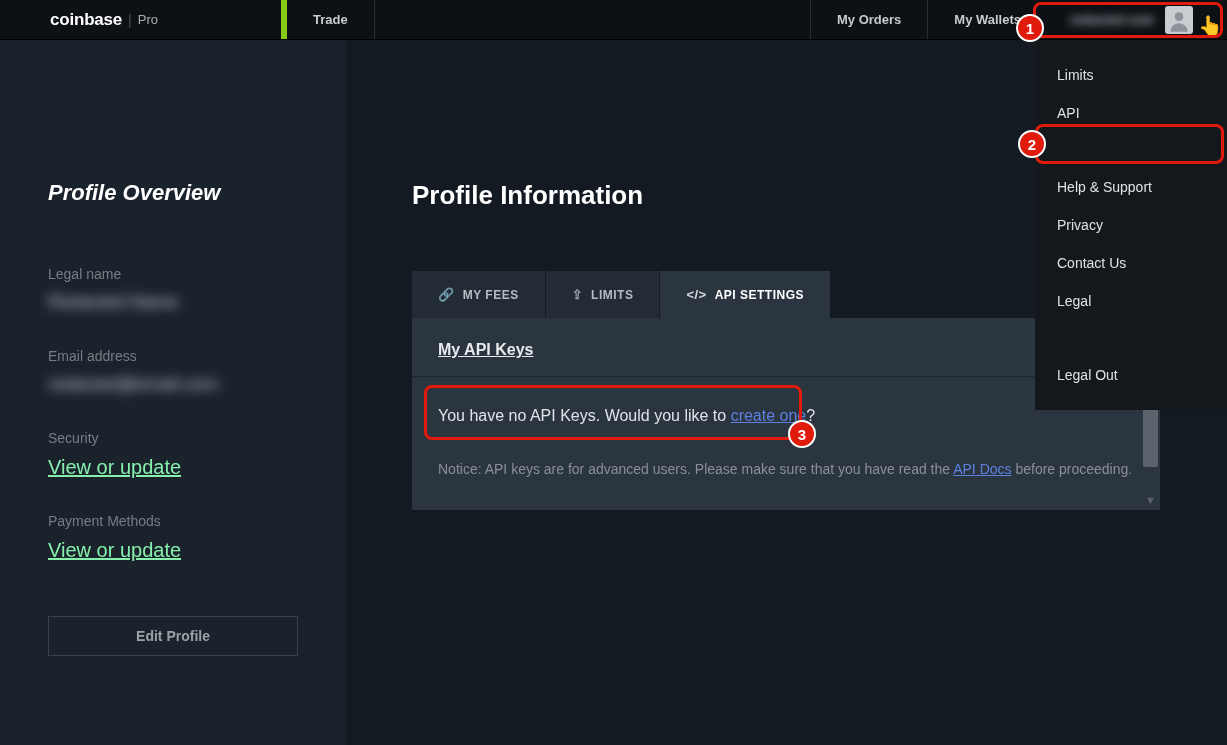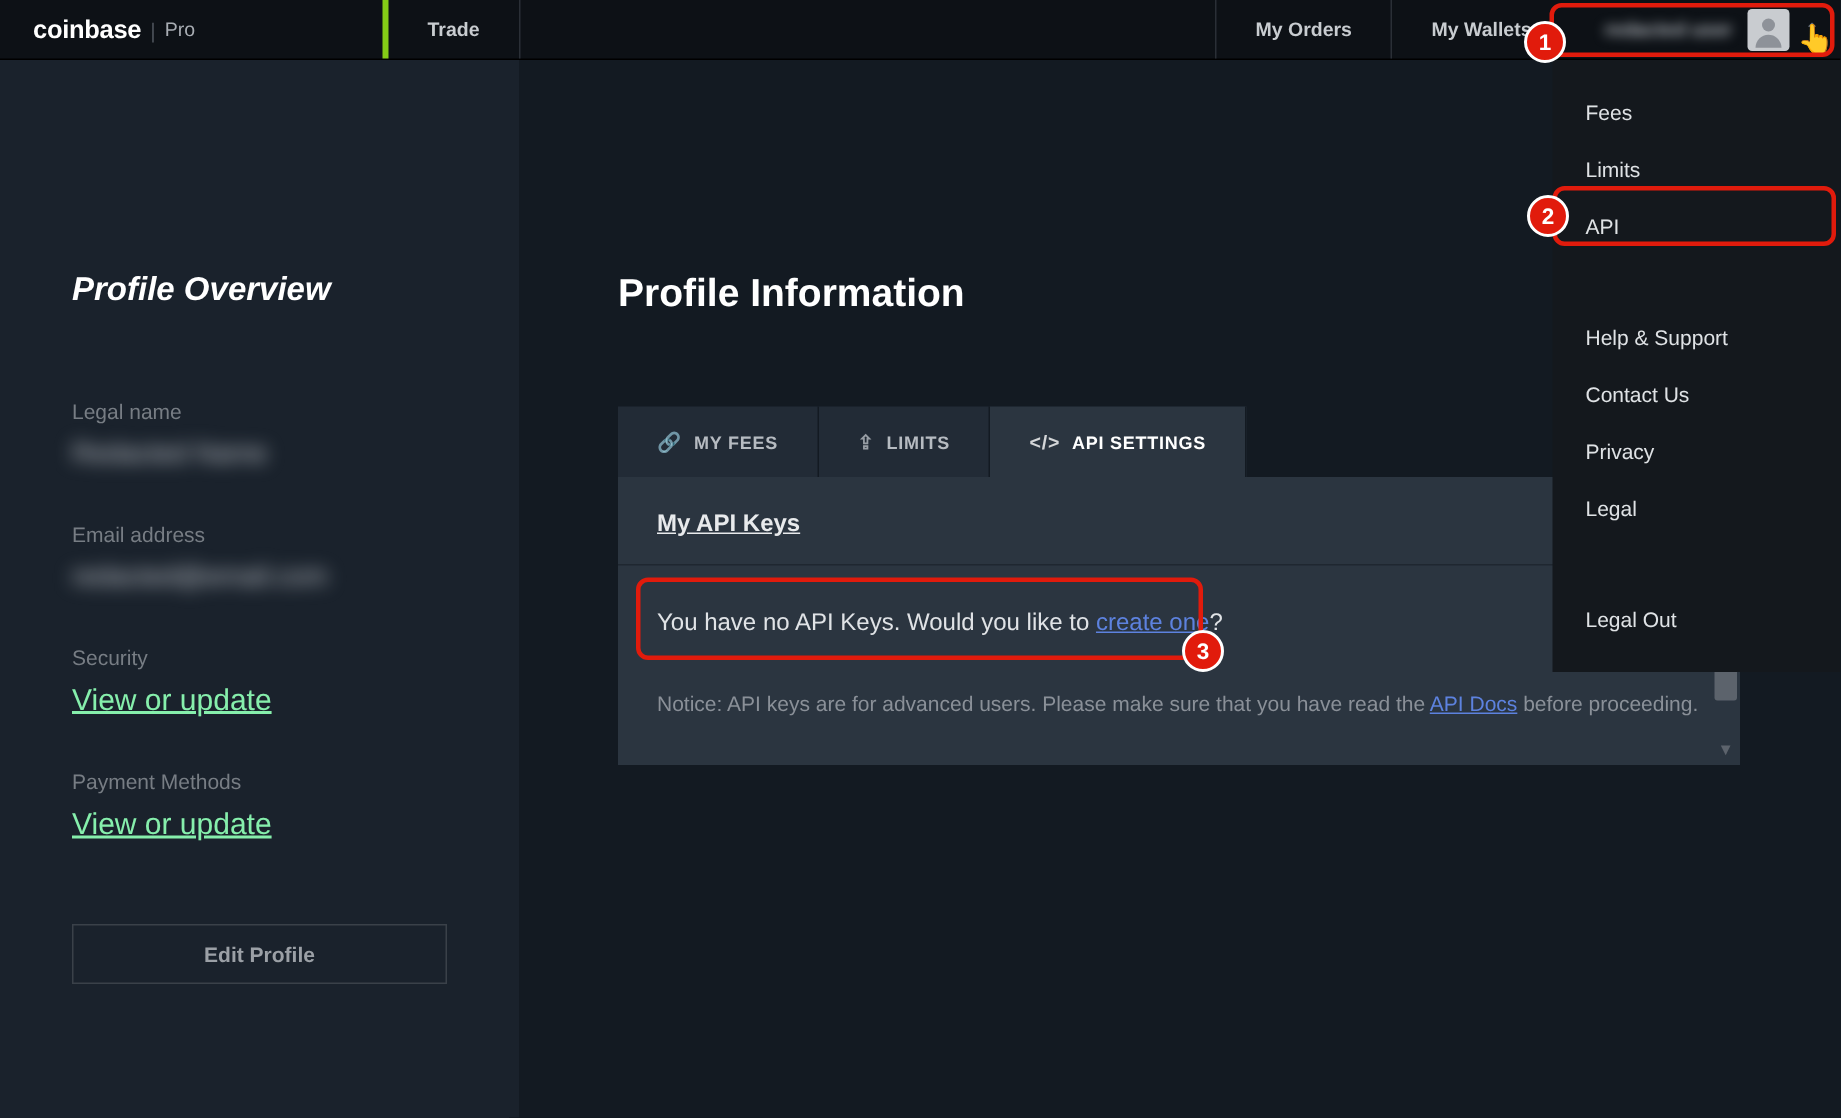--- a/index.html
+++ b/index.html
@@ -1,20 +1,20 @@
 <!DOCTYPE html>
 <html><head>
 <meta charset="utf-8">
 <style>
   * { box-sizing: border-box; margin: 0; padding: 0; }
   html, body { width: 1227px; height: 745px; overflow: hidden; font-family: -apple-system, BlinkMacSystemFont, "Segoe UI", Helvetica, Arial, sans-serif; background: #131a22; color: #c4c9cf; }
   
   
   .topnav { display: flex; height: 40px; background: #0d1116; width: 100%; border-bottom: 1px solid #000; }
-  .brand { display: flex; align-items: center; padding: 0 22px; width: 259px; border-right: 4px solid #84cc16; color: #fff; }
+  .brand { display: flex; align-items: center; padding: 0 22px; width: 259px; border-right: 6px solid #84cc16; color: #fff; margin-left: 28px; }
   .brand-main { font-weight: 600; font-size: 17px; letter-spacing: -0.2px; }
   .brand-sep { color: #4a5058; margin: 0 6px; font-size: 14px; font-weight: 100; }
   .brand-pro { font-size: 13px; color: #a8adb3; }
   .nav-link { display: flex; align-items: center; justify-content: center; padding: 16px 26px; color: #c8ccd0; font-size: 13px; font-weight: 600; border-right: 1px solid #2a2f36; cursor: pointer; text-align: right; }
   .nav-spacer { flex: 1; }
   .nav-right { display: flex; }
   .nav-right .nav-link { border-left: 1px solid #2a2f36; border-right: none; }
   .user-box { display:flex; align-items:center; padding:0 14px 0 22px; cursor:pointer; min-width:180px; justify-content:flex-end; gap:10px; position:relative; }
   .user-name { filter: blur(4px); color:#aeb3b9; font-size:13px; font-weight:600; }
   .avatar { width:28px; height:28px; background:#c9ccd0; border-radius:3px; display:flex; align-items:flex-end; justify-content:center; overflow:hidden; }
@@ -132,27 +132,26 @@
         </div>
         <div class="notice">
           <span>Notice: API keys are for advanced users. Please make sure that you have read the </span><a class="inline-link">API Docs</a><span> before proceeding.</span>
         </div>
         <div class="scroll-thumb"></div>
         <div class="scroll-arrow-down">▼</div>
       </div>
     </div>
 
     <div class="dropdown">
-      <div class="dd-item">Fees</div>
       <div class="dd-item">Limits</div>
       <div class="dd-item">API</div>
       <div class="dd-gap"></div>
       <div class="dd-item">Help &amp; Support</div>
+      <div class="dd-item">Privacy</div>
       <div class="dd-item">Contact Us</div>
-      <div class="dd-item">Privacy</div>
       <div class="dd-item">Legal</div>
       <div class="dd-gap"></div>
       <div class="dd-item">Legal Out</div>
     </div>
 
   </div>
 </div>
 
 <div class="callout" style="top:2px; left:1033px; width:190px; height:36px;"></div>
 <div class="callout-num" style="top:14px; left:1016px;">1</div>

